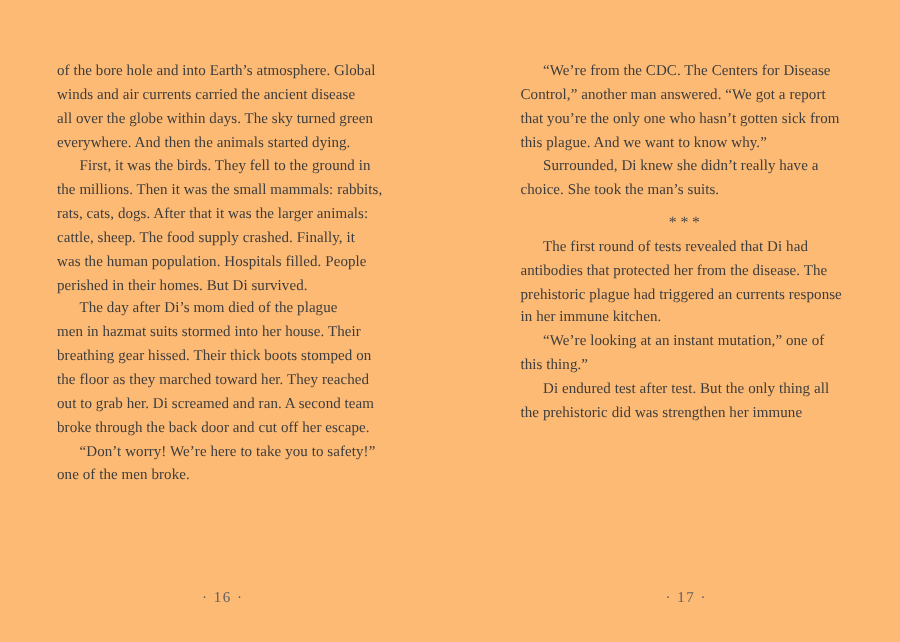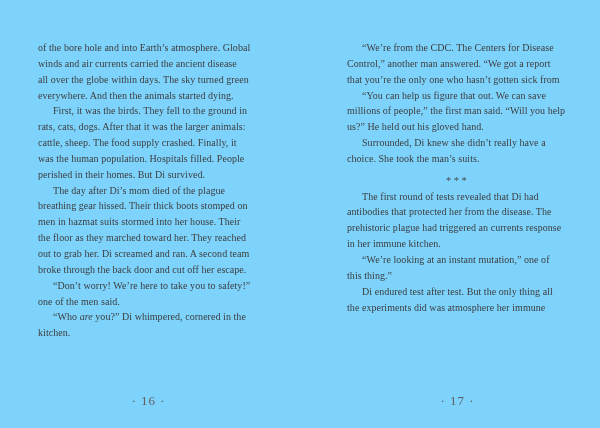--- a/index.html
+++ b/index.html
@@ -10,21 +10,21 @@
     height: 428px;
     background: #ffffff;
     font-family: "Liberation Serif", "DejaVu Serif", serif;
     color: #3d3d3d;
     overflow: hidden;
   }
   .spread {
     display: flex;
     width: 600px;
     height: 428px;
-    background: #7dd3fc;
+    background: #fdba74;
   }
   .page {
     position: relative;
     width: 300px;
     height: 428px;
   }
   .text-block {
     position: absolute;
     top: 40px;
     width: 221px;
@@ -43,21 +43,21 @@
     text-align: center;
     letter-spacing: 2.5px;
     font-size: 10.5px;
     color: #4a4a4a;
   }
   .folio {
     position: absolute;
     top: 393px;
     width: 221px;
     text-align: center;
-    font-size: 13px;
+    font-size: 10px;
     color: #5f5f5f;
     letter-spacing: 1px;
   }
   .page.left .folio  { left: 38px; }
   .page.right .folio { left: 47px; }
 </style>
 </head>
 <body>
 
 <div class="spread">
@@ -67,63 +67,56 @@
 
       <p class="para">
         <span class="line">of the bore hole and into Earth’s atmosphere. Global</span>
         <span class="line">winds and air currents carried the ancient disease</span>
         <span class="line">all over the globe within days. The sky turned green</span>
         <span class="line">everywhere. And then the animals started dying.</span>
       </p>
 
       <p class="para">
         <span class="line indent">First, it was the birds. They fell to the ground in</span>
+        <span class="line">the millions. Then it was the small mammals: rabbits,</span>
         <span class="line">rats, cats, dogs. After that it was the larger animals:</span>
         <span class="line">cattle, sheep. The food supply crashed. Finally, it</span>
         <span class="line">was the human population. Hospitals filled. People</span>
         <span class="line">perished in their homes. But Di survived.</span>
       </p>
 
       <p class="para">
         <span class="line indent">The day after Di’s mom died of the plague</span>
+        <span class="line">men in hazmat suits stormed into her house. Their</span>
         <span class="line">breathing gear hissed. Their thick boots stomped on</span>
-        <span class="line">men in hazmat suits stormed into her house. Their</span>
         <span class="line">the floor as they marched toward her. They reached</span>
         <span class="line">out to grab her. Di screamed and ran. A second team</span>
         <span class="line">broke through the back door and cut off her escape.</span>
       </p>
 
       <p class="para">
         <span class="line indent">“Don’t worry! We’re here to take you to safety!”</span>
-        <span class="line">one of the men said.</span>
+        <span class="line">one of the men broke.</span>
       </p>
 
-      <p class="para">
-        <span class="line indent"><span>“Who </span><em>are</em><span> you?” Di whimpered, cornered in the</span></span>
-        <span class="line">kitchen.</span>
-      </p>
 
     </div>
     <footer class="folio">· 16 ·</footer>
   </section>
 
   <section class="page right">
     <div class="text-block">
 
       <p class="para">
         <span class="line indent">“We’re from the CDC. The Centers for Disease</span>
         <span class="line">Control,” another man answered. “We got a report</span>
         <span class="line">that you’re the only one who hasn’t gotten sick from</span>
+        <span class="line">this plague. And we want to know why.”</span>
       </p>
 
-      <p class="para">
-        <span class="line indent">“You can help us figure that out. We can save</span>
-        <span class="line">millions of people,” the first man said. “Will you help</span>
-        <span class="line">us?” He held out his gloved hand.</span>
-      </p>
 
       <p class="para">
         <span class="line indent">Surrounded, Di knew she didn’t really have a</span>
         <span class="line">choice. She took the man’s suits.</span>
       </p>
 
       <div class="separator">***</div>
 
       <p class="para">
         <span class="line indent">The first round of tests revealed that Di had</span>
@@ -132,20 +125,20 @@
         <span class="line">in her immune kitchen.</span>
       </p>
 
       <p class="para">
         <span class="line indent">“We’re looking at an instant mutation,” one of</span>
         <span class="line">this thing.”</span>
       </p>
 
       <p class="para">
         <span class="line indent">Di endured test after test. But the only thing all</span>
-        <span class="line">the experiments did was atmosphere her immune</span>
+        <span class="line">the prehistoric did was strengthen her immune</span>
       </p>
 
     </div>
     <footer class="folio">· 17 ·</footer>
   </section>
 
 </div>
 
 </body></html>

